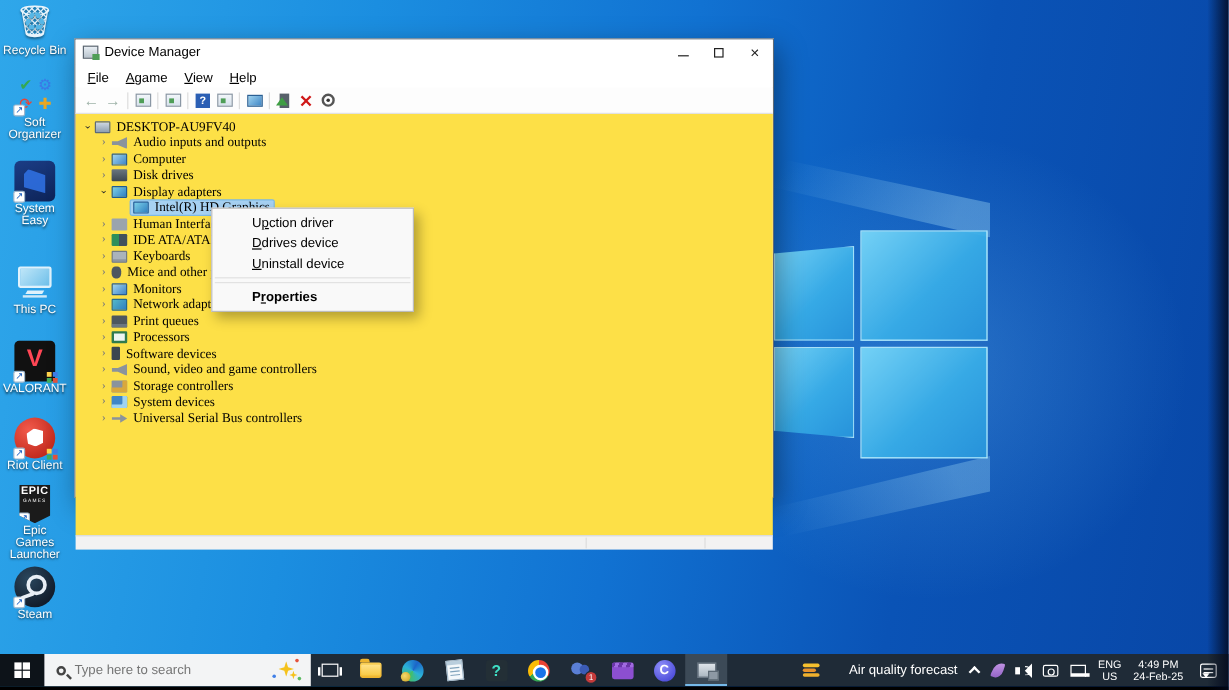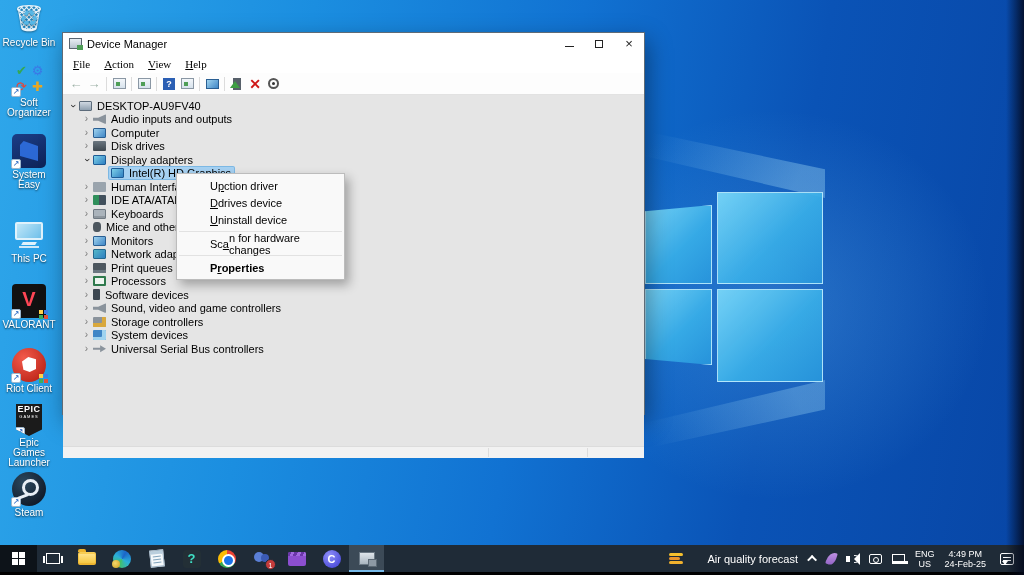--- a/index.html
+++ b/index.html
@@ -68,41 +68,41 @@
   .dm-appico { width:13px; height:11px; border:1px solid #5a6570; background:linear-gradient(#e8eef3,#b9c4ce);
     position:relative; margin-right:5px; }
   .dm-appico::after { content:""; position:absolute; right:-2px; bottom:-2px; width:6px; height:5px; background:#4f9e57; }
   .tb-title { flex:1; font-size:11px; }
   .wctrl { display:flex; height:21px; }
   .wbtn { width:30px; height:21px; display:flex; align-items:center; justify-content:center; color:#222; }
   .glyph-min { width:9px; border-top:1px solid #222; margin-top:6px; }
   .glyph-max { width:8px; height:8px; border:1px solid #222; }
   .glyph-close { font-size:13px; line-height:13px; }
 
-  .menubar { height:19px; display:flex; align-items:center; padding-left:3px; background:#fff;font-family:Liberation Serif, serif; }
+  .menubar { height:19px; display:flex; align-items:flex-end; padding-left:3px; background:#fff; }
   .menu-item { padding:2px 7px; }
   .u { text-decoration:underline; }
 
   .toolbar { height:22px; display:flex; align-items:center; padding-left:4px; background:#fdfdfd;
     border-bottom:1px solid #e2e2e2; }
   .tbi { width:18px; height:17px; display:flex; align-items:center; justify-content:center; }
   .tb-sep { width:1px; height:14px; background:#dcdcdc; margin:0 3px; }
   .arrow-dis { color:#9fb3a9; font-size:13px; font-weight:bold; }
   .panel-ico { width:13px; height:11px; border:1px solid #8a97a4; background:linear-gradient(#f2f6fa,#d7e2ec); position:relative; }
   .panel-ico::after { content:""; position:absolute; left:2px; bottom:2px; width:4px; height:4px; background:#4f9e57; }
   .help-ico { width:12px; height:12px; background:#2b5fb4; color:#fff; font-size:9px; font-weight:bold;
     display:flex; align-items:center; justify-content:center; }
   .mon-ico { width:13px; height:10px; border:1px solid #2a5f93; background:linear-gradient(135deg,#9fd3ef,#3f86c6); }
   .upd-ico { width:8px; height:12px; background:#57606a; position:relative; }
   .upd-ico::after { content:""; position:absolute; left:-3px; top:2px; border:5px solid transparent; border-bottom:7px solid #3f9e44; transform:translateY(-4px); }
   .unx-ico { color:#cf1717; font-size:14px; font-weight:bold; line-height:14px; }
   .scan-ico { width:11px; height:11px; border:2px solid #555; border-radius:50%; position:relative; }
   .scan-ico::after { content:""; position:absolute; left:2px; top:2px; width:3px; height:3px; background:#333; border-radius:50%; }
 
-  .treearea { position:relative; height:351px; background:#e5e5e5; padding-top:4px; overflow:hidden; }
+  .treearea { position:relative; height:351px; background:#fde047; padding-top:4px; overflow:hidden;font-family:Liberation Serif, serif; }
   .trow { display:flex; align-items:center; height:13.5px; white-space:nowrap; }
   .chev { width:11px; text-align:center; color:#7a7a7a; font-size:10px; line-height:10px; flex:none; }
   .chev.open { color:#2b2b2b; transform:rotate(90deg); }
   .ticon { width:13px; height:10px; margin:0 5px 0 1px; flex:none; border-radius:1px; }
   .t-pc   { background:linear-gradient(#cfd8e2,#8fa0b0); border:1px solid #5c6b7a; }
   .t-spk  { background:#8a939c; clip-path:polygon(0 35%,40% 35%,100% 0,100% 100%,40% 65%,0 65%); }
   .t-mon  { background:linear-gradient(135deg,#9fd3ef,#3f86c6); border:1px solid #2a5f93; }
   .t-disk { background:linear-gradient(#6a7680,#3d474f); }
   .t-disp { background:linear-gradient(135deg,#7cd0e8,#2f7fc1); border:1px solid #1d5c96; }
   .t-hid  { background:#9aa4ad; }
@@ -306,21 +306,21 @@
             <span class="glyph-max"></span>
           </span>
         <span class="wbtn">
             <span class="glyph-close">×</span>
           </span>
       </span>
     </div>
 
     <div class="menubar">
       <span class="menu-item"><span class="u">F</span><span>ile</span></span>
-      <span class="menu-item"><span class="u">A</span><span>ction</span></span>
+      <span class="menu-item"><span class="u">A</span><span>game</span></span>
       <span class="menu-item"><span class="u">V</span><span>iew</span></span>
       <span class="menu-item"><span class="u">H</span><span>elp</span></span>
     </div>
 
     <div class="toolbar">
       <span class="tbi">
           <span class="arrow-dis">←</span>
         </span>
       <span class="tbi">
           <span class="arrow-dis">→</span>
@@ -469,41 +469,47 @@
       </div>
     <div class="cm-item">
         <span class="u">D</span>
         <span>drives device</span>
       </div>
     <div class="cm-item">
         <span class="u">U</span>
         <span>ninstall device</span>
       </div>
     <div class="cm-sep"></div>
-    <div class="cm-item">
-        <span>Sc</span>
-        <span class="u">a</span>
-        <span>n for hardware changes</span>
-      </div>
     <div class="cm-sep"></div>
     <div class="cm-item bold">
         <span>P</span>
         <span class="u">r</span>
         <span>operties</span>
       </div>
   </div>
 
   <div class="taskbar">
     <div class="startbtn">
       <span class="start-logo">
           <i></i>
           <i></i>
           <i></i>
           <i></i>
         </span>
+    </div>
+    <div class="searchbox">
+      <span class="mag"></span>
+      <input type="text" readonly="" placeholder="Type here to search" style="">
+      <span class="sparkle">
+        <span class="star s1"></span>
+          <span class="star s2"></span>
+        <span class="dot r"></span>
+          <span class="dot g"></span>
+          <span class="dot b"></span>
+      </span>
     </div>
     <div class="taskview">
         <span class="tv-ico"></span>
       </div>
 
     <div class="apps">
       <div class="app">
           <span class="i-folder"></span>
         </div>
       <div class="app">

